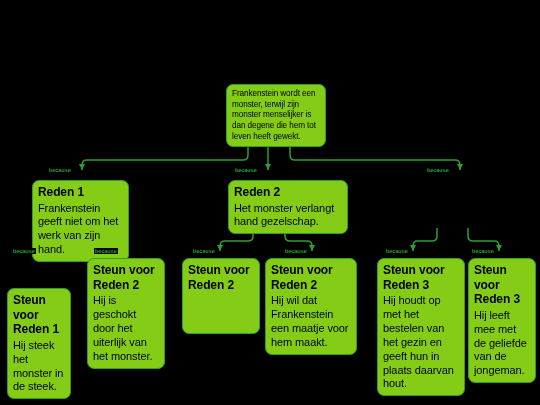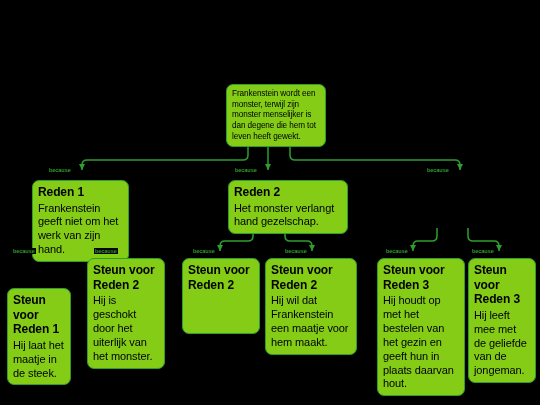--- a/index.html
+++ b/index.html
@@ -101,21 +101,21 @@
   </div>
 
   <div class="node" style="left:228px; top:180px; width:120px;">
     <div class="title">Reden 2</div>
     <div class="body">Het monster verlangt hand gezelschap.</div>
   </div>
 
 
   <div class="node" style="left:7px; top:258px; width:64px; min-height:64px;margin-top:30px;">
     <div class="title">Steun voor Reden 1</div>
-    <div class="body">Hij laat het maatje in de steek.</div>
+    <div class="body">Hij steek het monster in de steek.</div>
   </div>
 
   <div class="node" style="left:87px; top:258px; width:78px; min-height:70px;">
     <div class="title">Steun voor Reden 2</div>
     <div class="body">Hij is geschokt door het uiterlijk van het monster.</div>
   </div>
 
   <div class="node" style="left:182px; top:258px; width:78px; min-height:76px;">
     <div class="title">Steun voor Reden 2</div>
   </div>

